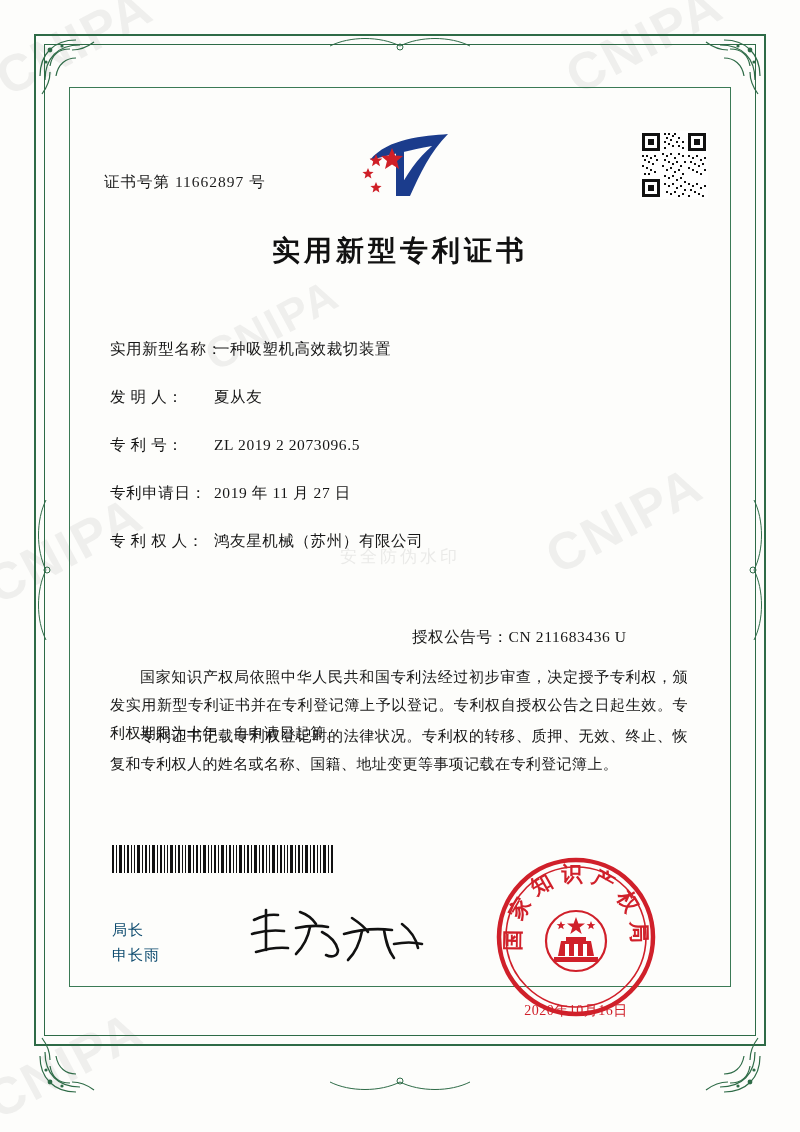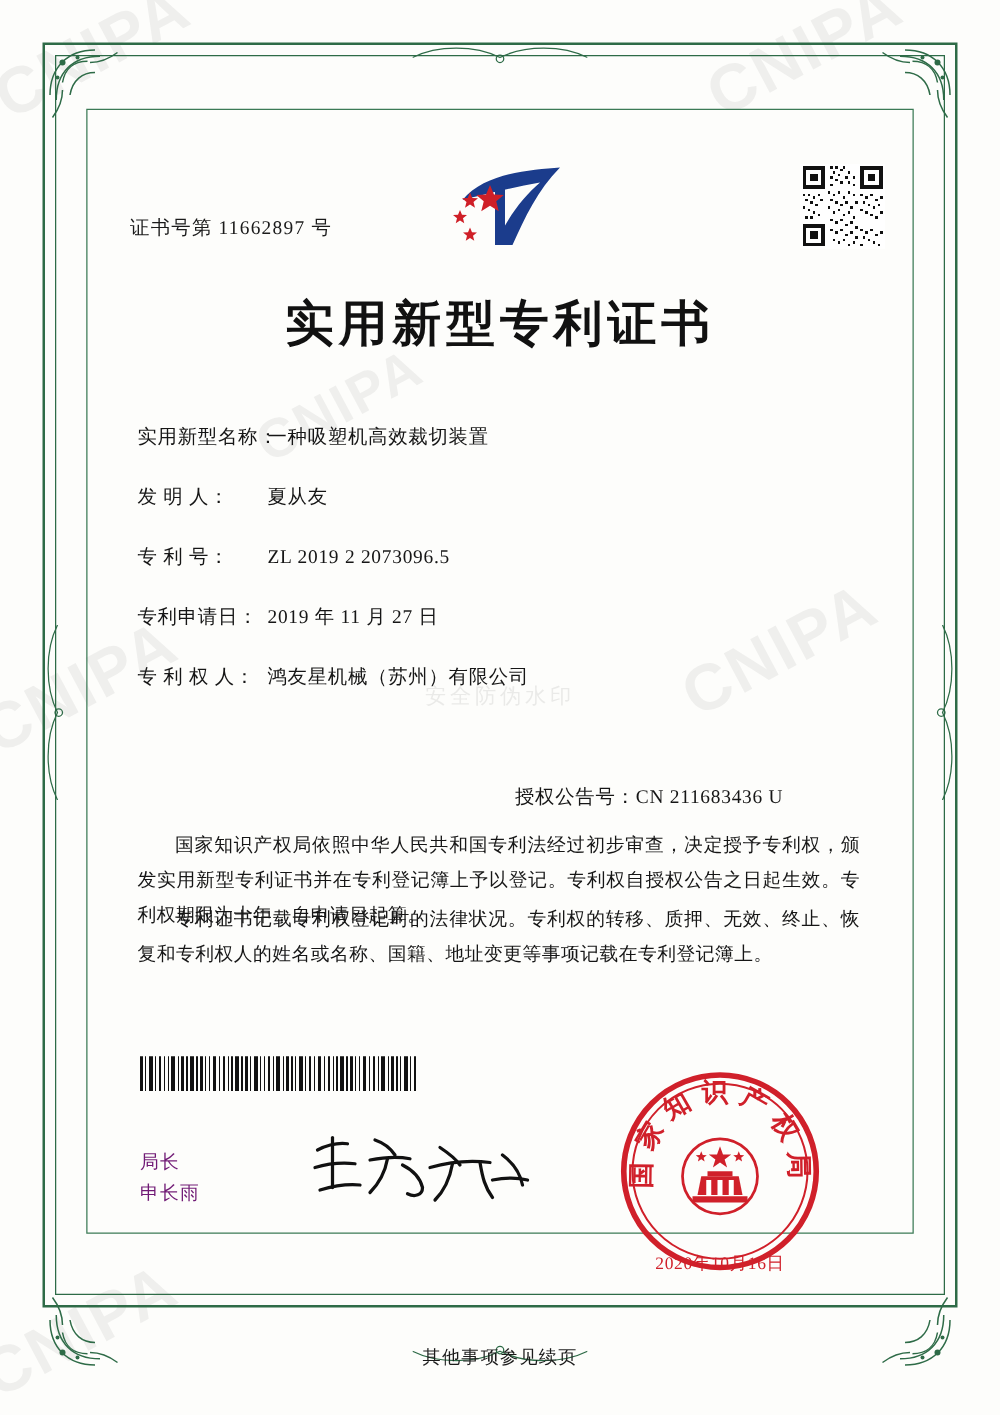--- a/index.html
+++ b/index.html
@@ -128,21 +128,21 @@
     top: 131px;
     width: 68px;
     height: 68px;
   }
 
   #title {
     position: absolute;
     width: 100%;
     top: 232px;
     text-align: center;
-    font-size: 39px;
+    font-size: 28px;
     font-weight: bold;
     letter-spacing: 4px;
     color: #111;
     font-family: "Liberation Serif", "DejaVu Serif", serif;
   }
 
   .field {
     position: absolute;
     left: 110px;
     font-size: 15.5px;
@@ -195,21 +195,21 @@
     width: 222px;
     height: 28px;
   }
 
   #sig-label {
     position: absolute;
     left: 112px;
     top: 918px;
     font-size: 15px;
     line-height: 25px;
-    color: #701a75;
+    color: #0c4a6e;
     letter-spacing: 1px;
   }
 
   #signature {
     position: absolute;
     left: 244px;
     top: 900px;
     width: 185px;
     height: 66px;
   }
@@ -639,16 +639,15 @@
           <path id="sealArc" d="M 82 82 m -56 0 a 56 56 0 1 1 112 0"></path>
         </defs>
         <text font-family="'Liberation Serif', serif" font-size="21" font-weight="bold" fill="#d0202a" letter-spacing="8">
           <textPath href="#sealArc" startOffset="50%" text-anchor="middle">国家知识产权局</textPath>
         </text>
       </svg>
     </div>
     <div id="seal-date">2020年10月16日</div>
 
 
-    <div id="footnote">其他事项参见续页</div>
 
   </div>
 </div>
 
 </body></html>

